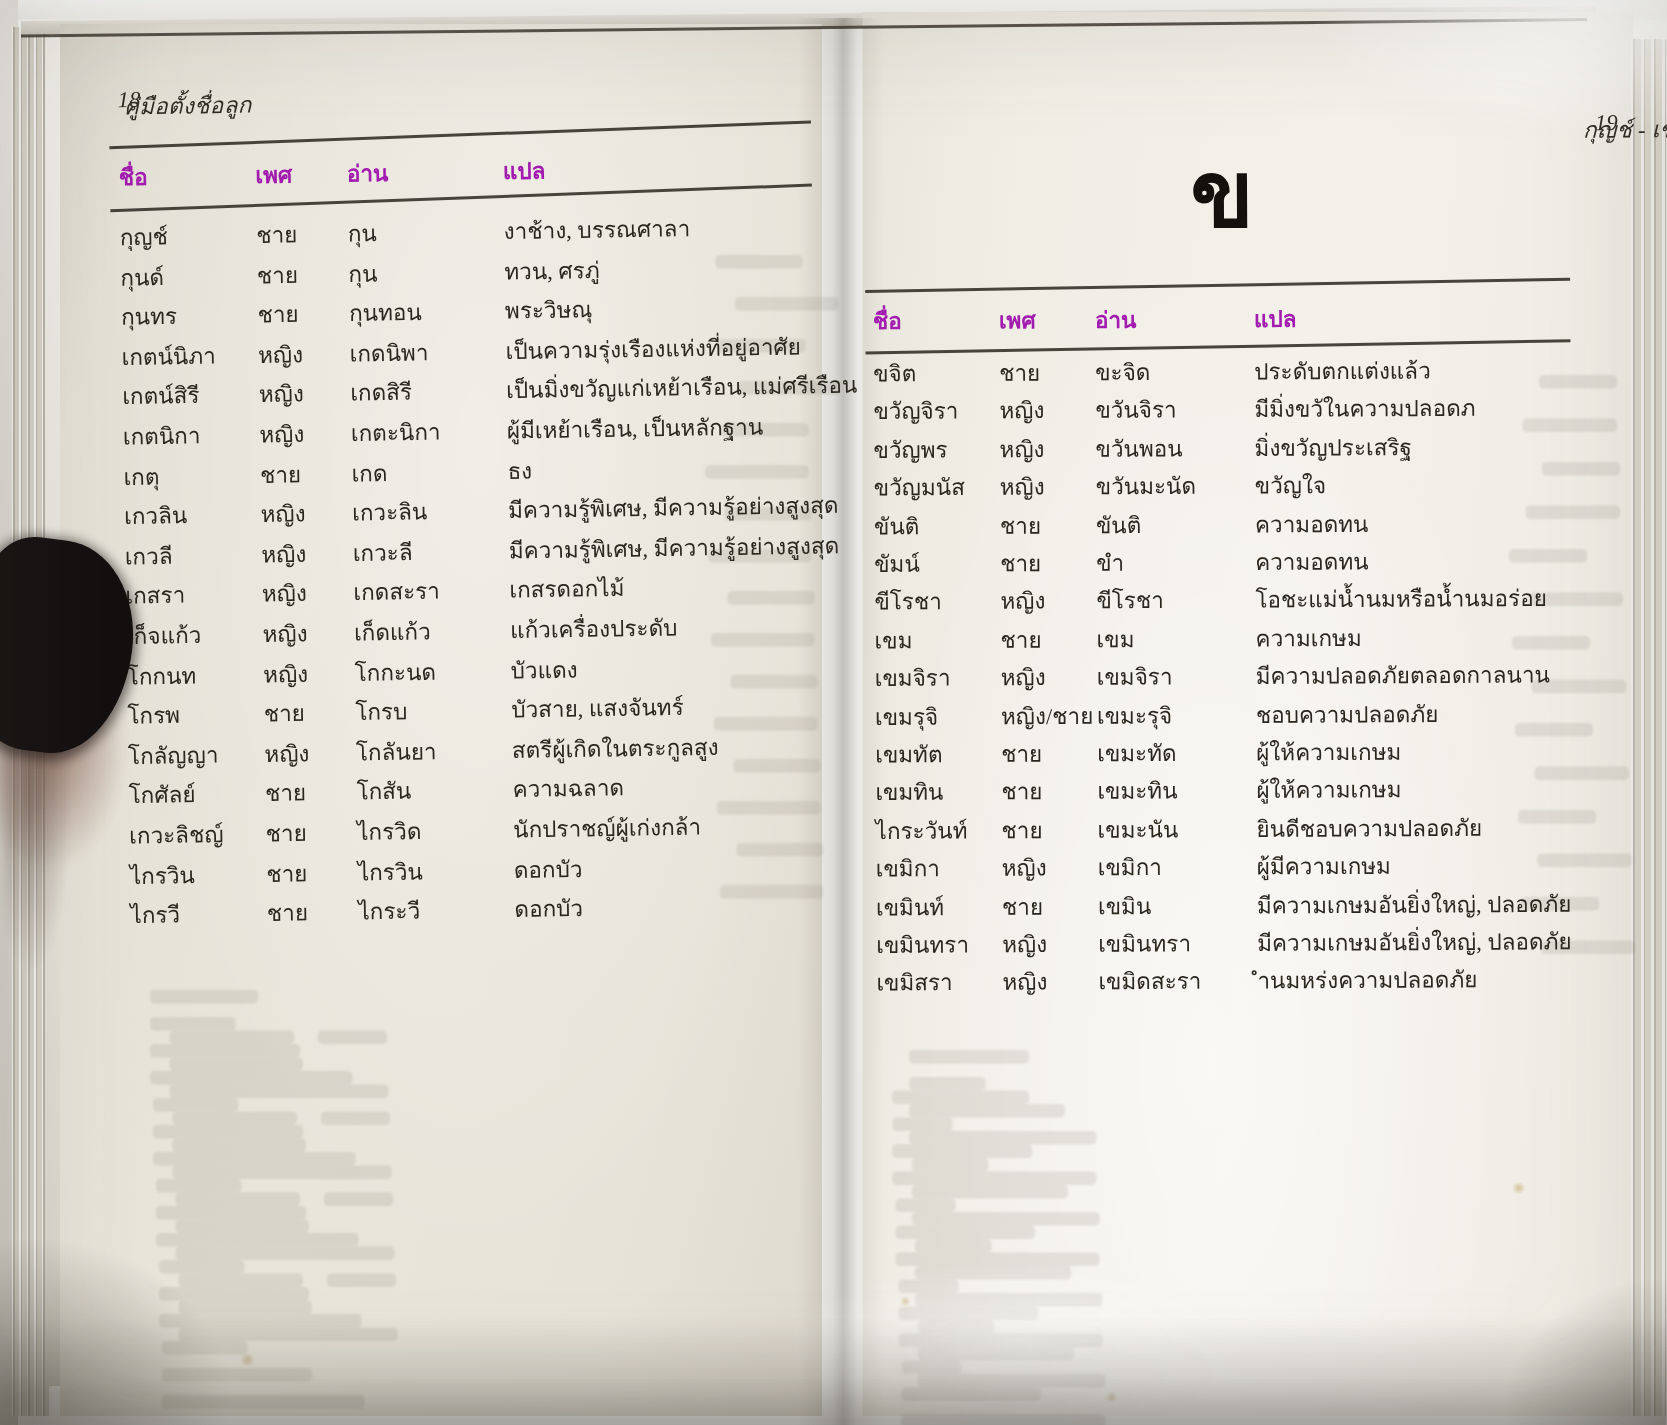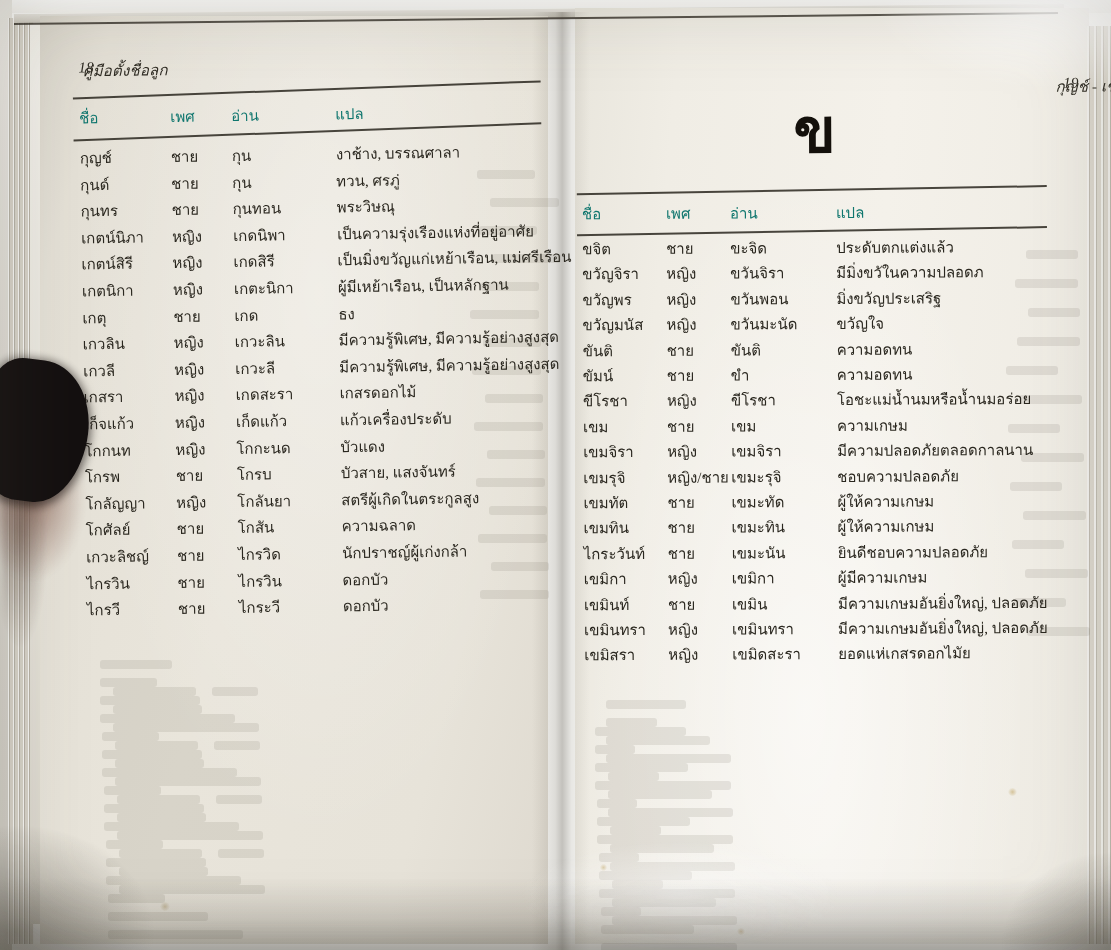--- a/index.html
+++ b/index.html
@@ -87,21 +87,21 @@
   .lp-running{left:84px;top:56px;}
   .rp-running{left:765px;top:76px;width:300px;text-align:right;}
   .pgnum{}
 
   .rule{height:0;border-top:2px solid rgba(48,44,36,.88);transform-origin:left center;}
   .lp-rule1{left:78px;top:94px;width:468px;transform:rotate(-1.2deg);}
   .lp-rule2{left:78px;top:136px;width:468px;transform:rotate(-1.2deg);}
   .rp-rule1{left:578px;top:192px;width:470px;transform:rotate(-0.7deg);}
   .rp-rule2{left:578px;top:233px;width:470px;transform:rotate(-0.7deg);}
 
-  .colhead{font-weight:normal;font-size:15px;white-space:nowrap;color:#0f766e;}
+  .colhead{font-weight:bold;font-size:15px;white-space:nowrap;color:#a21caf;}
   .lp-ch-name{left:84px;top:103px;}   .lp-ch-sex{left:175px;top:103px;}
   .lp-ch-reading{left:236px;top:103px;} .lp-ch-meaning{left:340px;top:103px;}
   .rp-ch-name{left:583px;top:201px;}  .rp-ch-sex{left:667px;top:201px;}
   .rp-ch-reading{left:731px;top:201px;} .rp-ch-meaning{left:837px;top:201px;}
 
   .section-letter{left:795px;top:100px;font-size:62px;font-weight:bold;line-height:1;color:#14100b;}
 
   .trow{left:0;top:0;width:1111px;height:26px;}
   .cell{font-size:15px;white-space:nowrap;color:#2a271f;}
   .lt .c-name{left:84px;}  .lt .c-sex{left:175px;}  .lt .c-reading{left:236px;}  .lt .c-meaning{left:340px;}
@@ -408,21 +408,21 @@
         <div class="trow" style="top: 617px;">
           <span class="cell c-name">เขมินทรา</span>
           <span class="cell c-sex">หญิง</span>
           <span class="cell c-reading">เขมินทรา</span>
           <span class="cell c-meaning">มีความเกษมอันยิ่งใหญ่, ปลอดภัย</span>
         </div>
         <div class="trow" style="top: 642.4px;">
           <span class="cell c-name">เขมิสรา</span>
           <span class="cell c-sex">หญิง</span>
           <span class="cell c-reading">เขมิดสะรา</span>
-          <span class="cell c-meaning">ยอดแห่เกสรดอกไมัย</span>
+          <span class="cell c-meaning">ำนมหร่งความปลอดภัย</span>
         </div>
       </div>
   </div>
 
   <div class="thumb-skin-shadow"></div>
   <div class="thumb-edge-dark"></div>
   <div class="thumb"></div>
   <div class="spot s1"></div>
   <div class="spot s2"></div>
   <div class="spot s3"></div>

